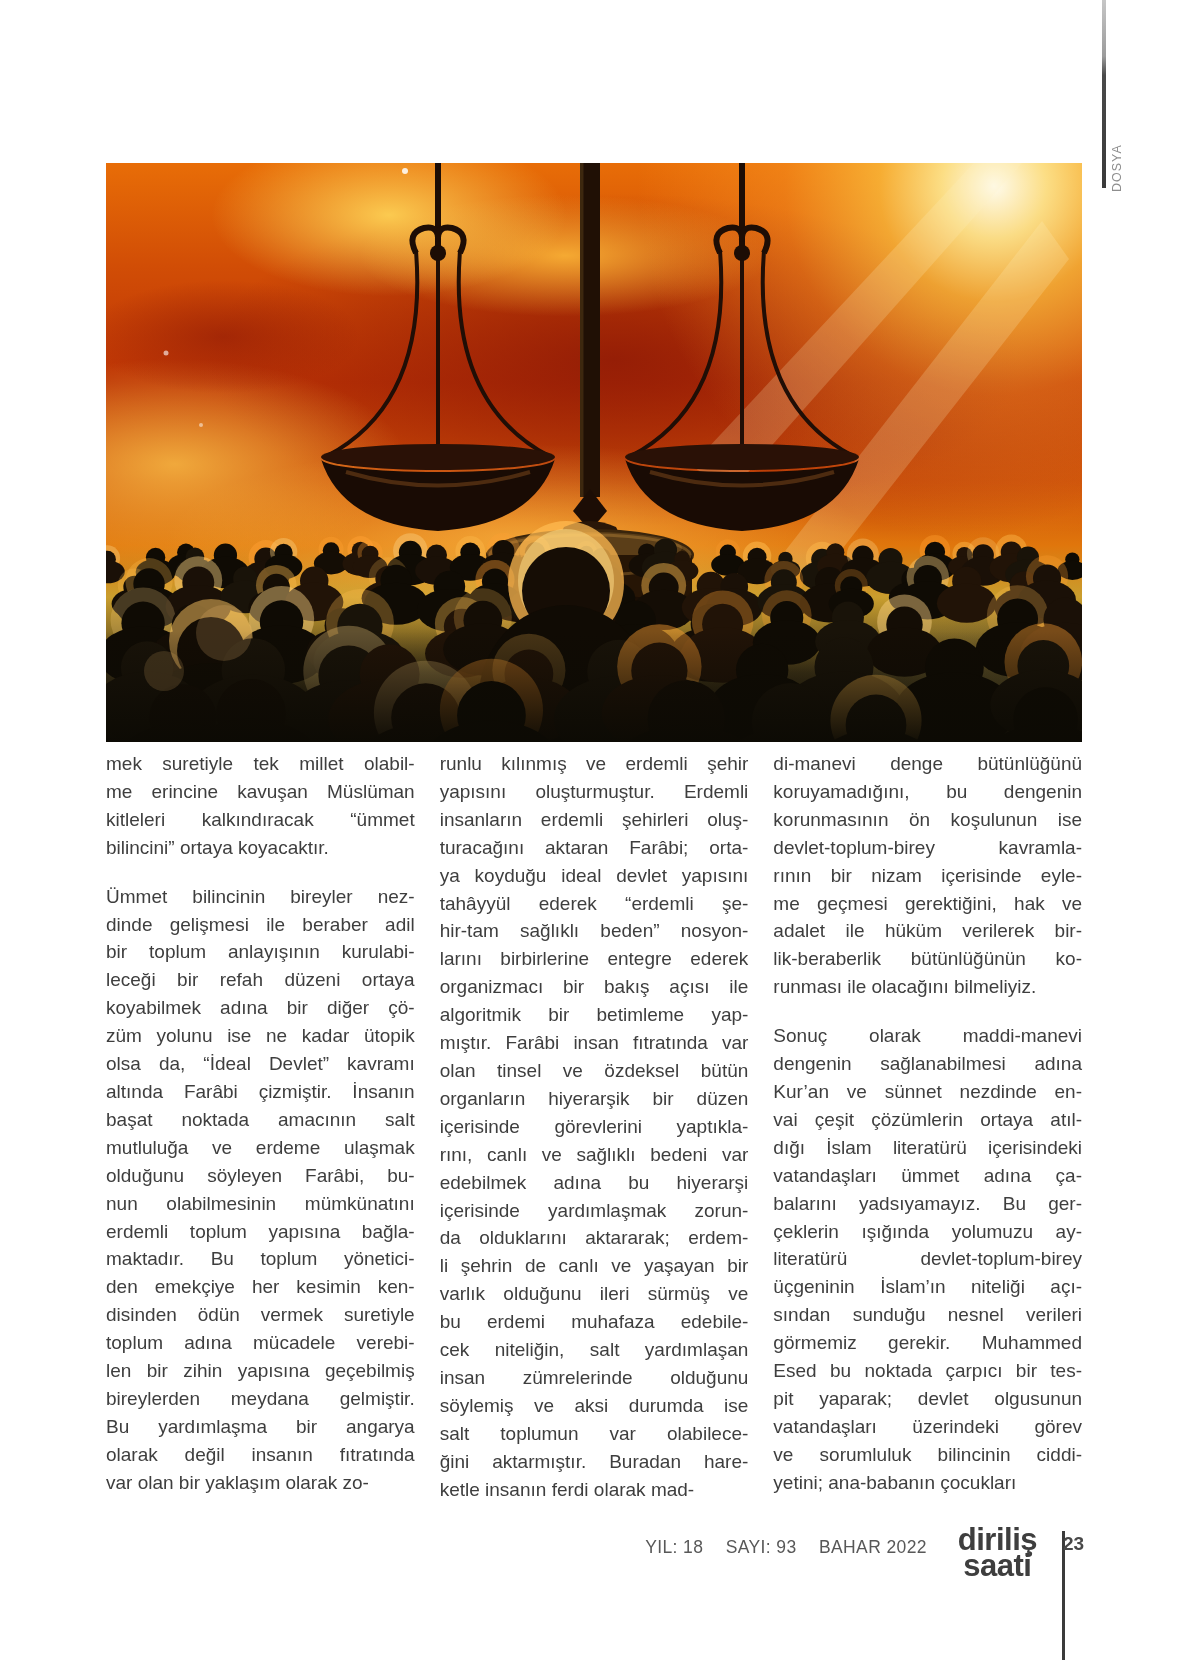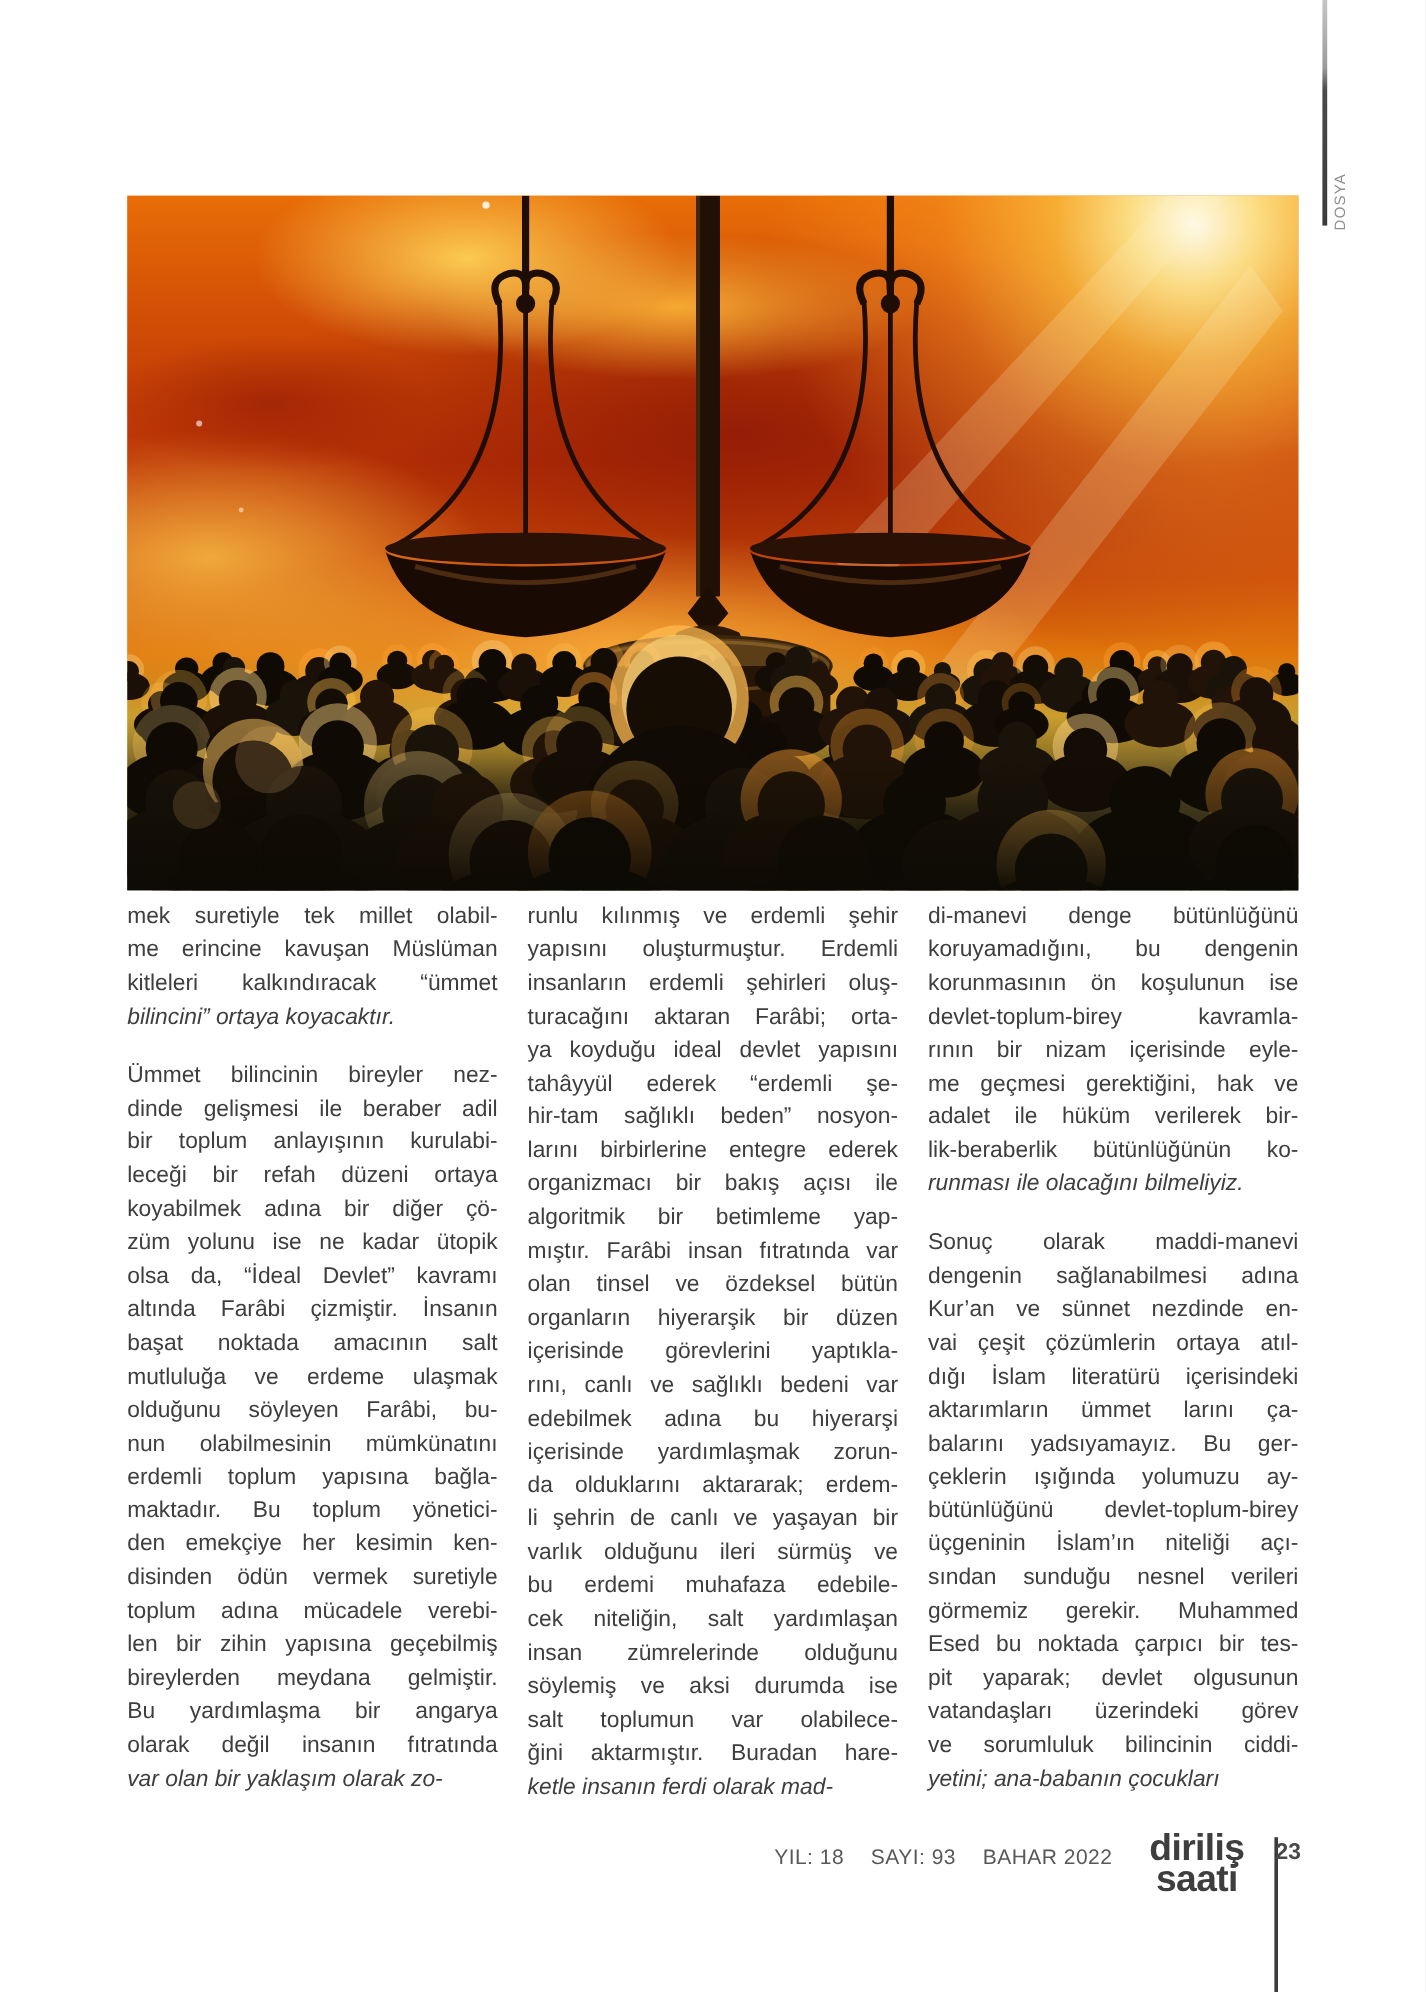--- a/index.html
+++ b/index.html
@@ -25,21 +25,21 @@
       radial-gradient(ellipse 58% 40% at 52% 34%, rgba(140,24,6,.82), rgba(140,24,6,0) 72%),
       radial-gradient(ellipse 32% 28% at 84% 46%, rgba(170,45,10,.55), rgba(170,45,10,0) 70%),
       radial-gradient(ellipse 30% 24% at 92% 91%, rgba(118,104,54,.6), rgba(118,104,54,0) 65%),
       linear-gradient(180deg,#e86d07 0%,#d14d06 18%,#bc3305 38%,#cc4e07 55%,#e0760c 66%,#c99e2e 75%,#45391a 88%,#151109 100%);}
   .hero svg{position:absolute;left:0;top:0;}
 
   
   .columns{position:absolute;left:106px;top:750px;width:976px;display:flex;gap:25px;}
   .col{flex:1;min-width:0;font-size:19px;line-height:27.9px;color:#3e3e3e;}
   .line{text-align:justify;text-align-last:justify;white-space:nowrap;}
-  .line.end{text-align-last:left;font-style:italic;}
+  .line.end{text-align-last:left;}
   .para + .para{margin-top:21px;}
 
   
   .footer-meta{position:absolute;top:1537px;right:261px;font-size:17.5px;color:#585858;
                letter-spacing:.4px;white-space:nowrap;}
   .footer-meta span{margin-left:17px;}
   .footer-meta span:first-child{margin-left:16px;}
   .logo{position:absolute;top:1527px;right:151px;text-align:center;font-weight:bold;
         font-size:31px;line-height:26px;color:#3e3e3e;letter-spacing:-.5px;}
   .footer-divider{position:absolute;left:1062px;top:1531px;width:3px;height:129px;background:#3b3b3b;}
@@ -435,24 +435,24 @@
           <div class="line">adalet ile hüküm verilerek bir-</div>
           <div class="line">lik-beraberlik bütünlüğünün ko-</div>
           <div class="line end">runması ile olacağını bilmeliyiz.</div>
         </div>
         <div class="para">
           <div class="line">Sonuç olarak maddi-manevi</div>
           <div class="line">dengenin sağlanabilmesi adına</div>
           <div class="line">Kur’an ve sünnet nezdinde en-</div>
           <div class="line">vai çeşit çözümlerin ortaya atıl-</div>
           <div class="line">dığı İslam literatürü içerisindeki</div>
-          <div class="line">aktarımların ümmet larını ça-</div>
+          <div class="line">vatandaşları ümmet adına ça-</div>
           <div class="line">balarını yadsıyamayız. Bu ger-</div>
           <div class="line">çeklerin ışığında yolumuzu ay-</div>
-          <div class="line">bütünlüğünü devlet-toplum-birey</div>
+          <div class="line">literatürü devlet-toplum-birey</div>
           <div class="line">üçgeninin İslam’ın niteliği açı-</div>
           <div class="line">sından sunduğu nesnel verileri</div>
           <div class="line">görmemiz gerekir. Muhammed</div>
           <div class="line">Esed bu noktada çarpıcı bir tes-</div>
           <div class="line">pit yaparak; devlet olgusunun</div>
           <div class="line">vatandaşları üzerindeki görev</div>
           <div class="line">ve sorumluluk bilincinin ciddi-</div>
           <div class="line end">yetini; ana-babanın çocukları</div>
         </div>
       </div>

